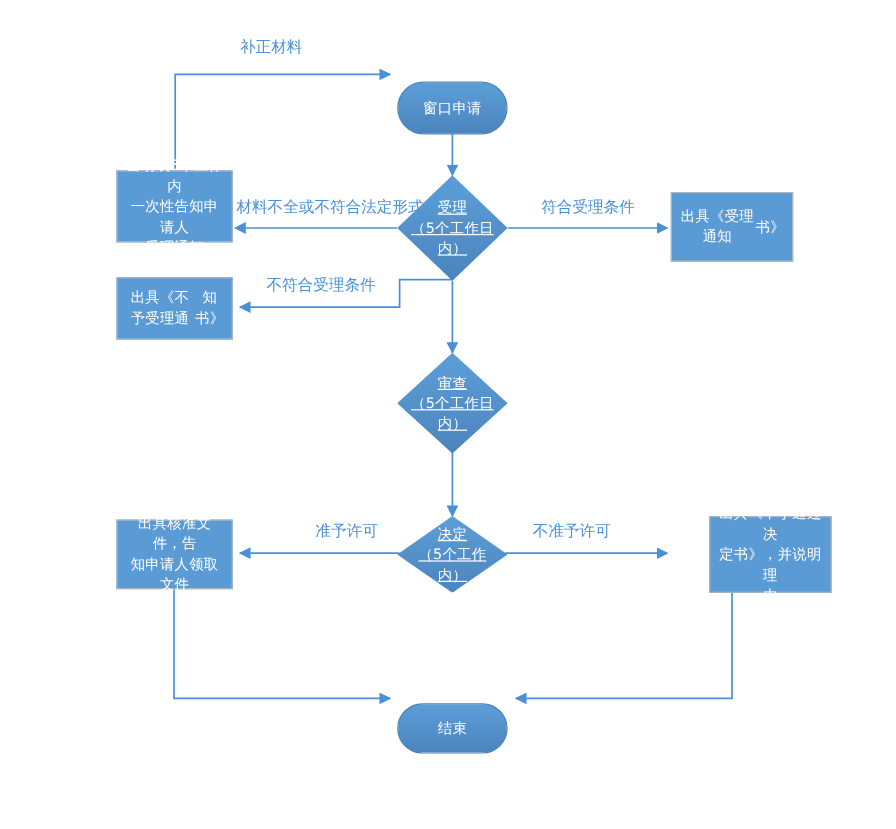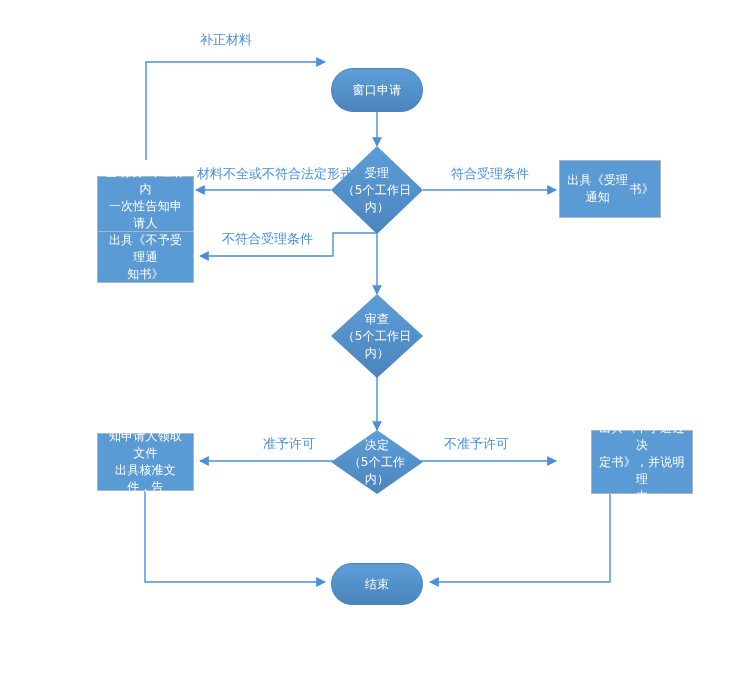--- a/index.html
+++ b/index.html
@@ -67,20 +67,21 @@
     width: 100%;
     height: 100%;
     background: linear-gradient(180deg, #5d9ed8 0%, #4b84bd 100%);
     clip-path: polygon(50% 0%, 100% 50%, 50% 100%, 0% 50%);
     z-index: 0;
   }
   .diamond .dia-text {
     position: relative;
     z-index: 1;
     width: 86%;
+    text-decoration: underline;
   }
 
   
   .elabel {
     position: absolute;
     color: #4a90d9;
     font-size: 13px;
     line-height: 14px;
     white-space: nowrap;
     background: transparent;
@@ -131,27 +132,27 @@
 
   <div class="node diamond" style="left:331px; top:146px; width:92px; height:88px;">
     <span class="dia-shape"></span>
     <span class="dia-text">
       <span>受理</span><br>
       <span>（5个工作日</span><br>
       <span>内）</span>
     </span>
   </div>
 
-  <div class="node rect" style="left:97px; top:176px; width:97px; height:60px; flex-direction:column;">
+  <div class="node rect" style="left:97px; top:142px; width:97px; height:60px; flex-direction:column;">
     <span>当场或5个工作内</span>
     <span>一次性告知申请人</span>
     <span>受理通知</span>
   </div>
 
-  <div class="node rect" style="left:97px; top:231px; width:97px; height:52px; flex-direction:column;">
+  <div class="node rect" style="left:97px; top:231px; width:97px; height:52px; flex-direction:row;">
     <span>出具《不予受理通</span>
     <span>知书》</span>
   </div>
 
   <div class="node rect" style="left:559px; top:160px; width:102px; height:58px; flex-direction:row;">
     <span>出具《受理通知</span>
     <span>书》</span>
   </div>
 
   <div class="node diamond" style="left:331px; top:294px; width:92px; height:84px;">
@@ -165,31 +166,31 @@
 
   <div class="node diamond" style="left:331px; top:430px; width:92px; height:64px;">
     <span class="dia-shape"></span>
     <span class="dia-text">
       <span>决定</span><br>
       <span>（5个工作内）</span>
     </span>
   </div>
 
   <div class="node rect" style="left:97px; top:433px; width:97px; height:58px; flex-direction:column;">
+    <span>出具核准文件，告</span>
     <span>知申请人领取文件</span>
-    <span>出具核准文件，告</span>
   </div>
 
   <div class="node rect" style="left:559px; top:430px; width:102px; height:64px; flex-direction:column;margin-left:32px;">
     <span>出具《不予通过决</span>
     <span>定书》，并说明理</span>
     <span>由</span>
   </div>
 
-  <div class="node pill" style="left:331px; top:539px; width:92px; height:42px;">
+  <div class="node pill" style="left:331px; top:562px; width:92px; height:42px;">
     <span>结束</span>
   </div>
 
   <div class="elabel" style="left:200px; top:33px;">补正材料</div>
 
   <div class="elabel" style="left:197px; top:167px;">材料不全或不符合法定形式</div>
 
   <div class="elabel" style="left:222px; top:232px;">不符合受理条件</div>
 
   <div class="elabel" style="left:451px; top:167px;">符合受理条件</div>

